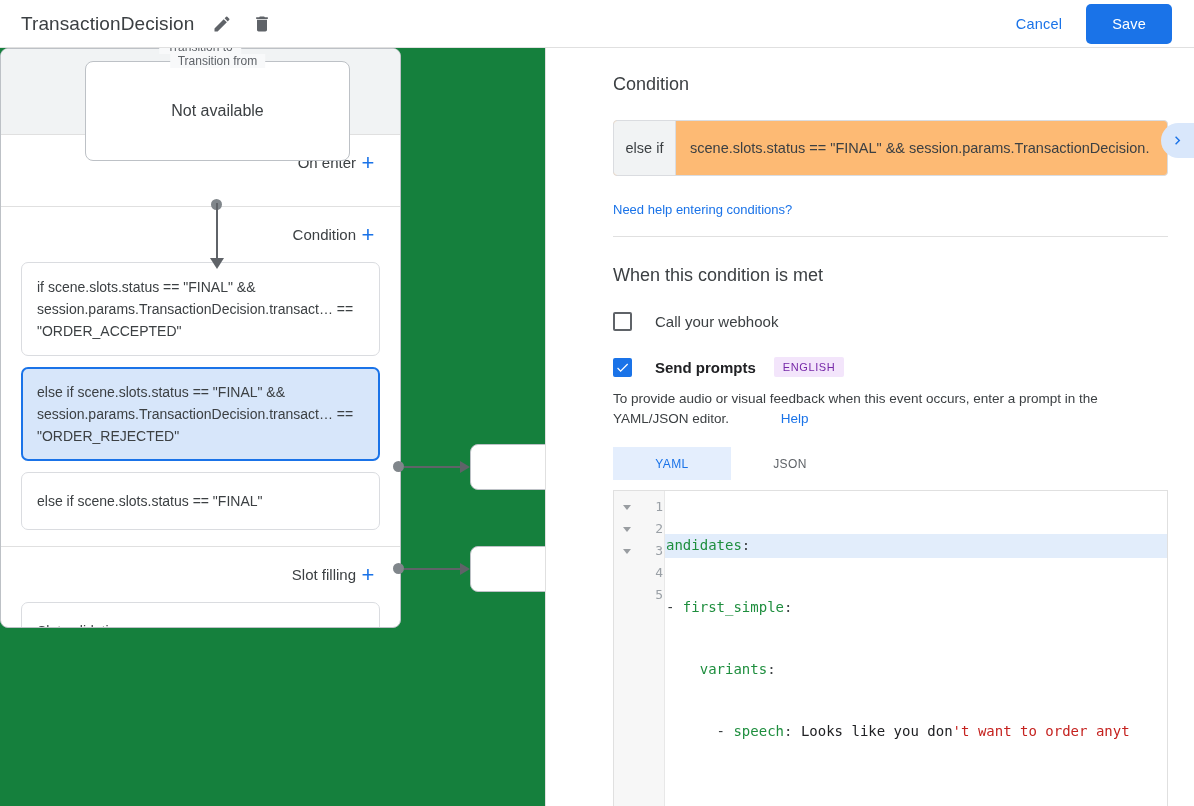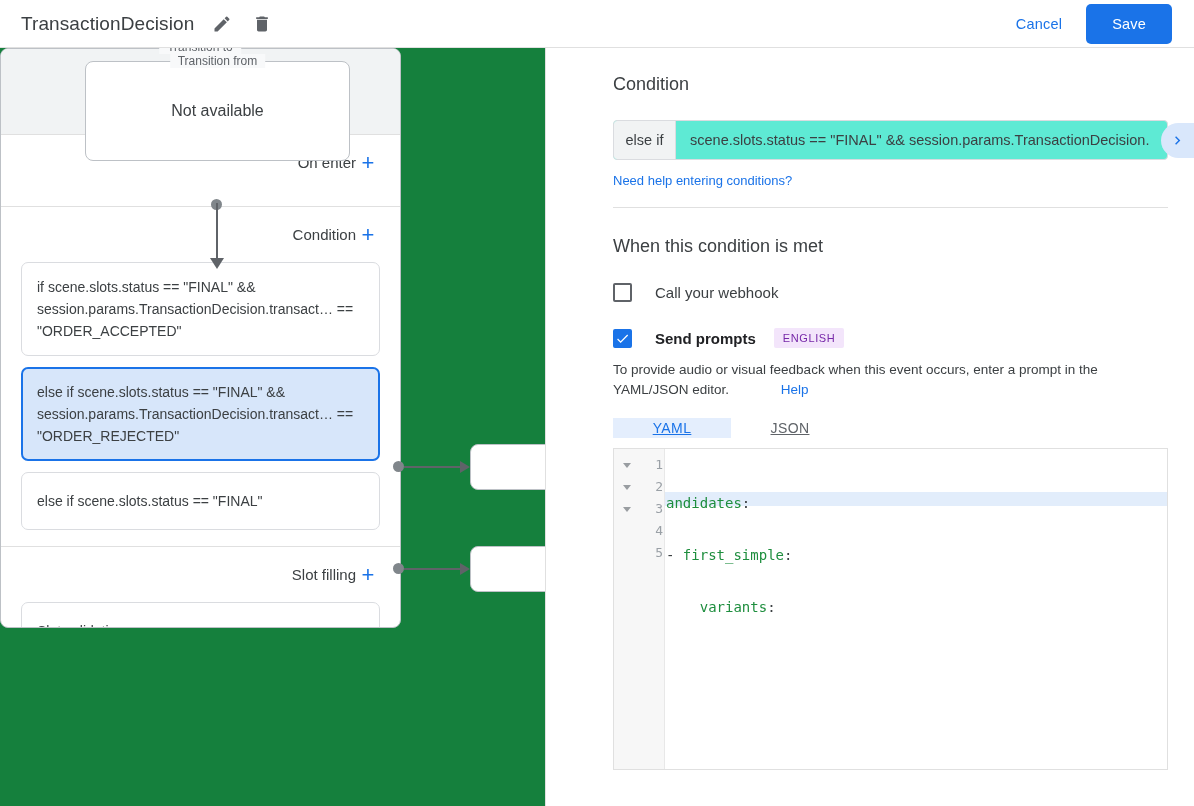--- a/index.html
+++ b/index.html
@@ -218,23 +218,23 @@
     background: #d9e7fb;
     border-radius: 18px 0 0 18px;
     display: flex; align-items: center; justify-content: center;
     cursor: pointer;
   }
 
   .cond-input-row {
     display: flex;
     border: 1px solid #dadce0;
     border-radius: 4px;
-    height: 40px;
-    overflow: hidden;
-    background: #5eead4;
+    height: 56px;
+    overflow: hidden;
+    background: #fdba74;
   }
   .cond-prefix {
     background: #f1f3f4;
     border-right: 1px solid #dadce0;
     width: 62px;
     display: flex; align-items: center; justify-content: center;
     font-size: 14.5px;
     color: #3c4043;
     flex: 0 0 62px;
   }
@@ -242,21 +242,21 @@
     flex: 1 1 auto;
     border: none; outline: none;
     padding: 0 14px;
     font-size: 14.5px;
     color: #3c4043;
     font-family: inherit;
     background: transparent;
   }
   .help-link {
     display: inline-block;
-    margin-top: 13px;
+    margin-top: 26px;
     color: #1a73e8;
     font-size: 13px;
     text-decoration: none;
     cursor: pointer;
   }
   .divider {
     height: 1px; background: #e0e0e0;
     margin-top: 18px;
   }
 
@@ -304,28 +304,27 @@
     max-width: 560px;
   }
   .hint a { color: #1a73e8; text-decoration: none; cursor: pointer; padding-left: 48px; }
 
   
   .tabs {
     display: flex;
     margin-top: 18px;
   }
   .tab {
-    height: 20px;
+    height: 33px;
     min-width: 118px;
     display: flex; align-items: center; justify-content: center;
-    font-size: 14px;
+    font-size: 12px;
     color: #5f6368;
     cursor: pointer;
     letter-spacing: .4px;
-    text-decoration: underline;
   }
   .tab.active {
     background: #e4eefd;
     color: #1a73e8;
   }
 
   
   .editor {
     margin-top: 10px;
     border: 1px solid #e0e0e0;
@@ -365,21 +364,21 @@
     color: #9aa0a6;
     padding-right: 1px;
   }
   .code-col {
     flex: 1 1 auto;
     padding-top: 5px;
     overflow: hidden;
     white-space: pre;
   }
   .code-line {
-    height: 14px; line-height: 22px;
+    height: 24px; line-height: 22px;
     font-size: 14px;
     color: #202124;
     padding-left: 1px;
   }
   .code-line.hl { background: #e2edfb; }
   .tok-key { color: #1e8e3e; }
   .tok-punc { color: #3c4043; }
   .tok-str { color: #202124; }
   .tok-red { color: #c5221f; }
 </style>
@@ -536,18 +535,19 @@
           <div class="num">2</div>
           <div class="num">3</div>
           <div class="num">4</div>
           <div class="num">5</div>
         </div>
 
         <div class="code-col">
           <div class="code-line hl"><span class="tok-key">andidates</span><span class="tok-punc">:</span></div>
           <div class="code-line"><span class="tok-punc">- </span><span class="tok-key">first_simple</span><span class="tok-punc">:</span></div>
           <div class="code-line"><span class="tok-punc">    </span><span class="tok-key">variants</span><span class="tok-punc">:</span></div>
+          <div class="code-line"><span class="tok-punc">      - </span><span class="tok-key">speech</span><span class="tok-punc">: </span><span class="tok-str">Looks like you don</span><span class="tok-red">'t want to order anyt</span></div>
           <div class="code-line"></div>
         </div>
       </div>
     </div>
   </div>
 </div>
 
 </body></html>

